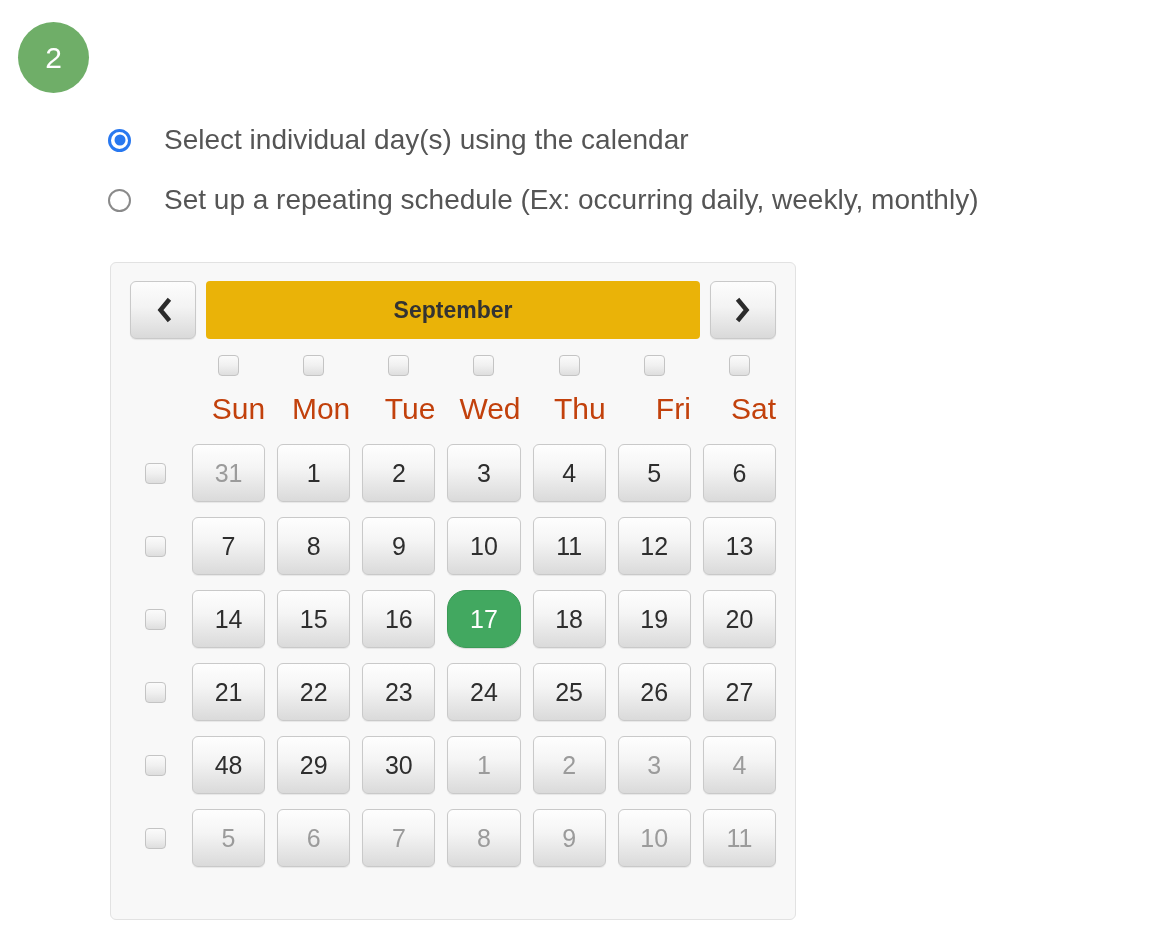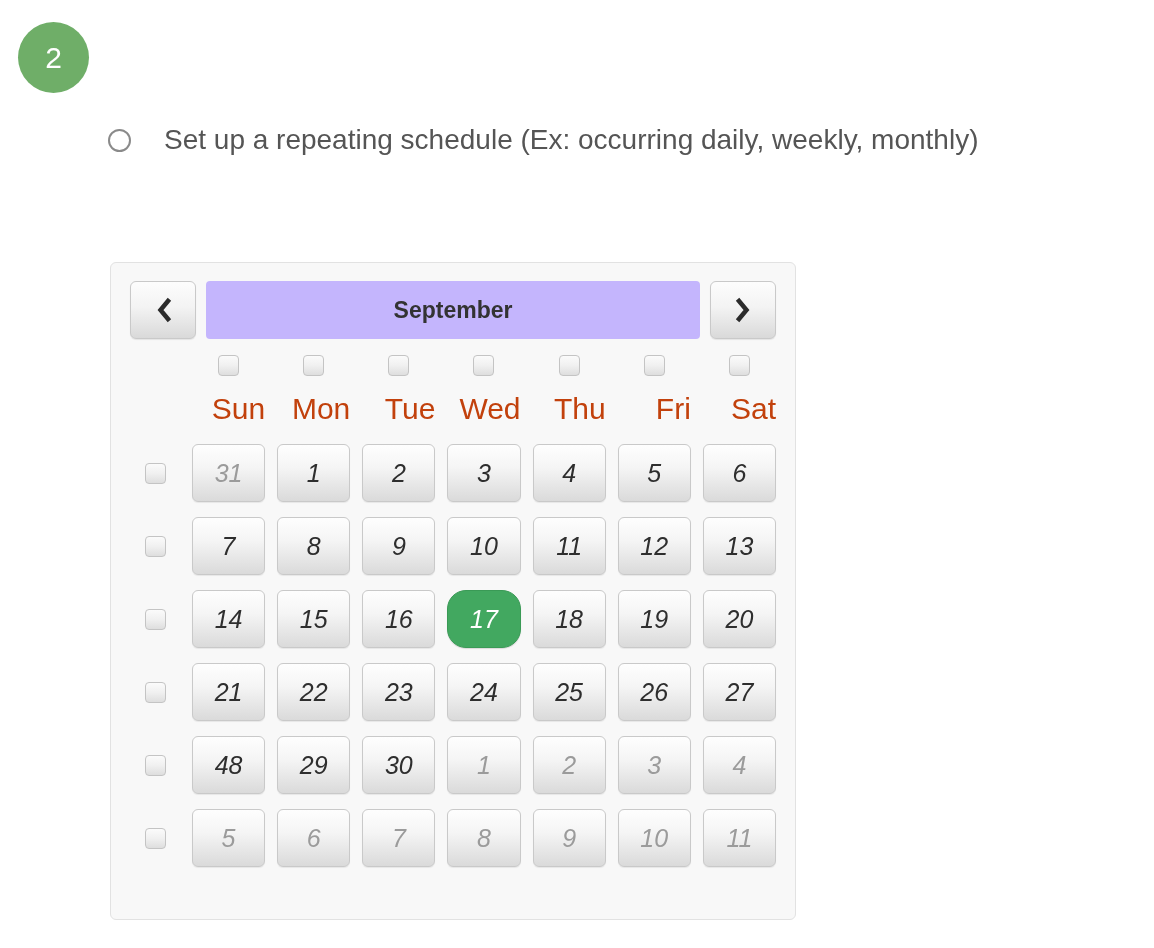--- a/index.html
+++ b/index.html
@@ -141,21 +141,21 @@
     align-items: center;
     justify-content: center;
     cursor: pointer;
     flex: none;
   }
   .nav-btn svg { display: block; }
   .month-bar {
     flex: 1;
     height: 58px;
     margin: 0 10px;
-    background: #c4b5fd;
+    background: #eab308;
     border-radius: 4px;
     display: flex;
     align-items: center;
     justify-content: center;
     font-size: 23px;
     font-weight: bold;
     color: #333333;
     cursor: pointer;
   }
 
@@ -187,21 +187,21 @@
     padding: 0 19px;
     margin-top: 16px;
   }
   .weekday {
     text-align: right;
     font-size: 30px;
     color: #c2410c;
   }
 
   
-  .weeks { padding: 0 19px; margin-top: 18px; font-style: italic; }
+  .weeks { padding: 0 19px; margin-top: 18px; }
   .week-row {
     display: grid;
     grid-template-columns: 50px repeat(7, 1fr);
     column-gap: 12px;
     align-items: center;
     margin-bottom: 15px;
   }
   .row-cb-cell {
     display: flex;
     align-items: center;
@@ -233,20 +233,24 @@
 </head>
 <body>
 
 <div class="page">
 
   <div class="question-row">
     <div class="step-badge">2</div>
   </div>
 
   <div class="options">
+    <div class="option">
+      <span class="radio checked"></span>
+      <span class="option-label">Select individual day(s) using the calendar</span>
+    </div>
     <div class="option">
       <span class="radio"></span>
       <span class="option-label">Set up a repeating schedule (Ex: occurring daily, weekly, monthly)</span>
     </div>
   </div>
 
   <div class="calendar-panel">
 
     <div class="cal-header">
       <div class="nav-btn">

